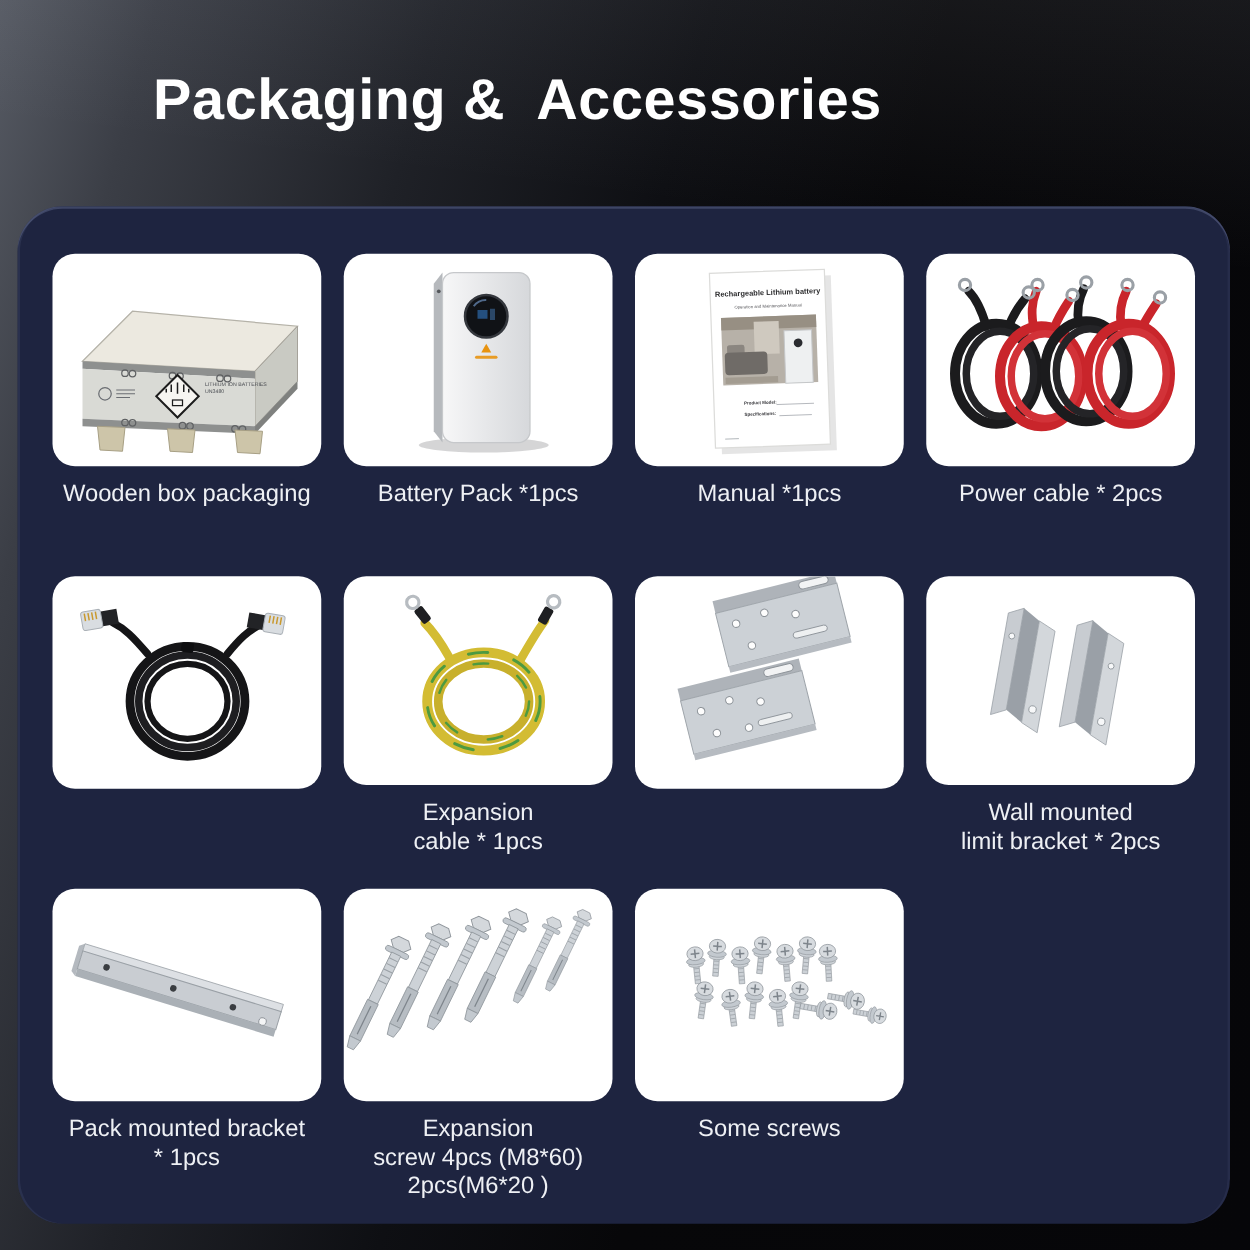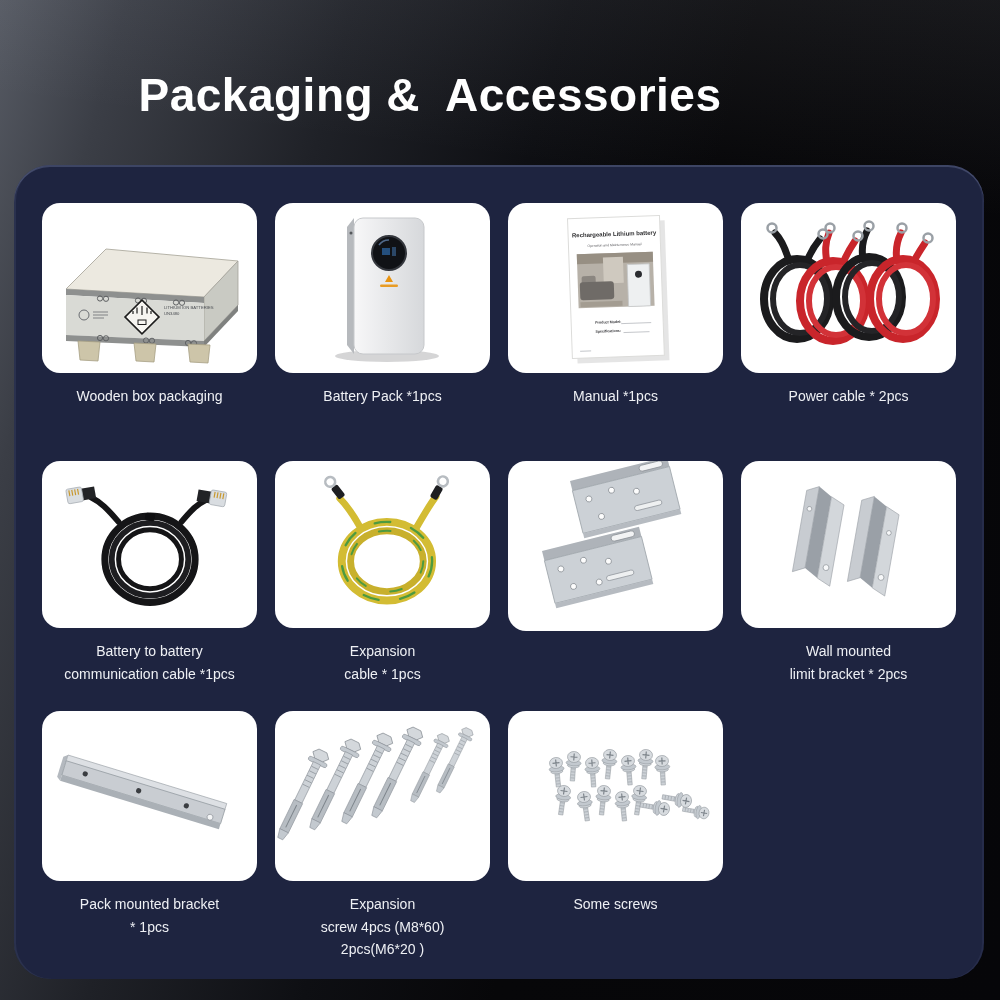--- a/index.html
+++ b/index.html
@@ -7,21 +7,21 @@
     width:1000px;height:1000px;overflow:hidden;position:relative;
     font-family:"Liberation Sans",sans-serif;
     background:linear-gradient(105deg,#565a63 0%,#3b3e46 10%,#1f2127 28%,#0e0f13 45%,#070709 60%,#060609 100%);
   }
   .streak{
     position:absolute;left:-6%;top:-70px;width:118%;height:230px;pointer-events:none;
     background:linear-gradient(to bottom,rgba(195,200,212,0.10),rgba(195,200,212,0));
     transform:rotate(7deg);
   }
   .page-title{
-    position:absolute;left:0;top:52px;width:828px;margin:16px;
+    position:absolute;left:0;top:52px;width:828px;margin:0;
     text-align:center;color:#ffffff;font-size:46px;font-weight:bold;
     letter-spacing:0.5px;white-space:pre;
   }
   .panel{
     position:absolute;left:14px;top:165px;width:970px;height:814px;
     background:#1e2440;border-radius:36px;box-sizing:border-box;
     box-shadow:inset 0 2px 0 rgba(135,145,185,0.30),inset 2px 0 0 rgba(135,145,185,0.12),inset -2px 0 0 rgba(135,145,185,0.08);
   }
   .grid{
     display:grid;grid-template-columns:repeat(4,1fr);
@@ -30,21 +30,21 @@
     padding:38px 28px 0 28px;
   }
   figure{margin:0;display:flex;flex-direction:column;align-items:center;}
   .card{
     width:100%;height:170px;background:#ffffff;border-radius:18px;
     overflow:hidden;display:flex;align-items:center;justify-content:center;
   }
   .card svg{width:100%;height:100%;display:block;}
   .caption{
     margin-top:12px;text-align:center;color:#eef0f4;
-    font-size:14px;line-height:22.5px;white-space:pre;font-weight:500;
+    font-size:19px;line-height:22.5px;white-space:pre;font-weight:500;
   }
 </style>
 </head>
 <body>
 
 <div class="streak"></div>
 <h1 class="page-title">Packaging &amp;  Accessories</h1>
 
 <section class="panel">
   <div class="grid">
@@ -207,22 +207,20 @@
           </g>
           <g transform="translate(158,26) rotate(10)">
             <rect x="0" y="3" width="14" height="12" fill="#222326"></rect>
             <rect x="13" y="1" width="16" height="15" rx="2" fill="#d9dde1" stroke="#aab0b6" stroke-width="0.8"></rect>
             <g stroke="#c9992e" stroke-width="1.2">
                 <path d="M17,2.5 v6 M20,2.5 v6 M23,2.5 v6 M26,2.5 v6"></path>
               </g>
           </g>
         </svg>
       </div>
-      <figcaption class="caption">Battery to battery
-communication cable *1pcs</figcaption>
     </figure>
 
     <figure>
       <div class="card">
         <svg viewBox="0 0 215 170">
           <g fill="none" stroke-linecap="round">
             <path d="M84,66 C76,52 70,44 64,38" stroke="#d3bc33" stroke-width="7"></path>
             <path d="M142,68 C150,54 156,44 162,36" stroke="#d3bc33" stroke-width="7"></path>
             <ellipse cx="112" cy="102" rx="46" ry="40" stroke="#d3bc33" stroke-width="8"></ellipse>
             <ellipse cx="112" cy="102" rx="46" ry="40" stroke="#4d9a40" stroke-width="2.4" stroke-dasharray="16 22"></ellipse>

